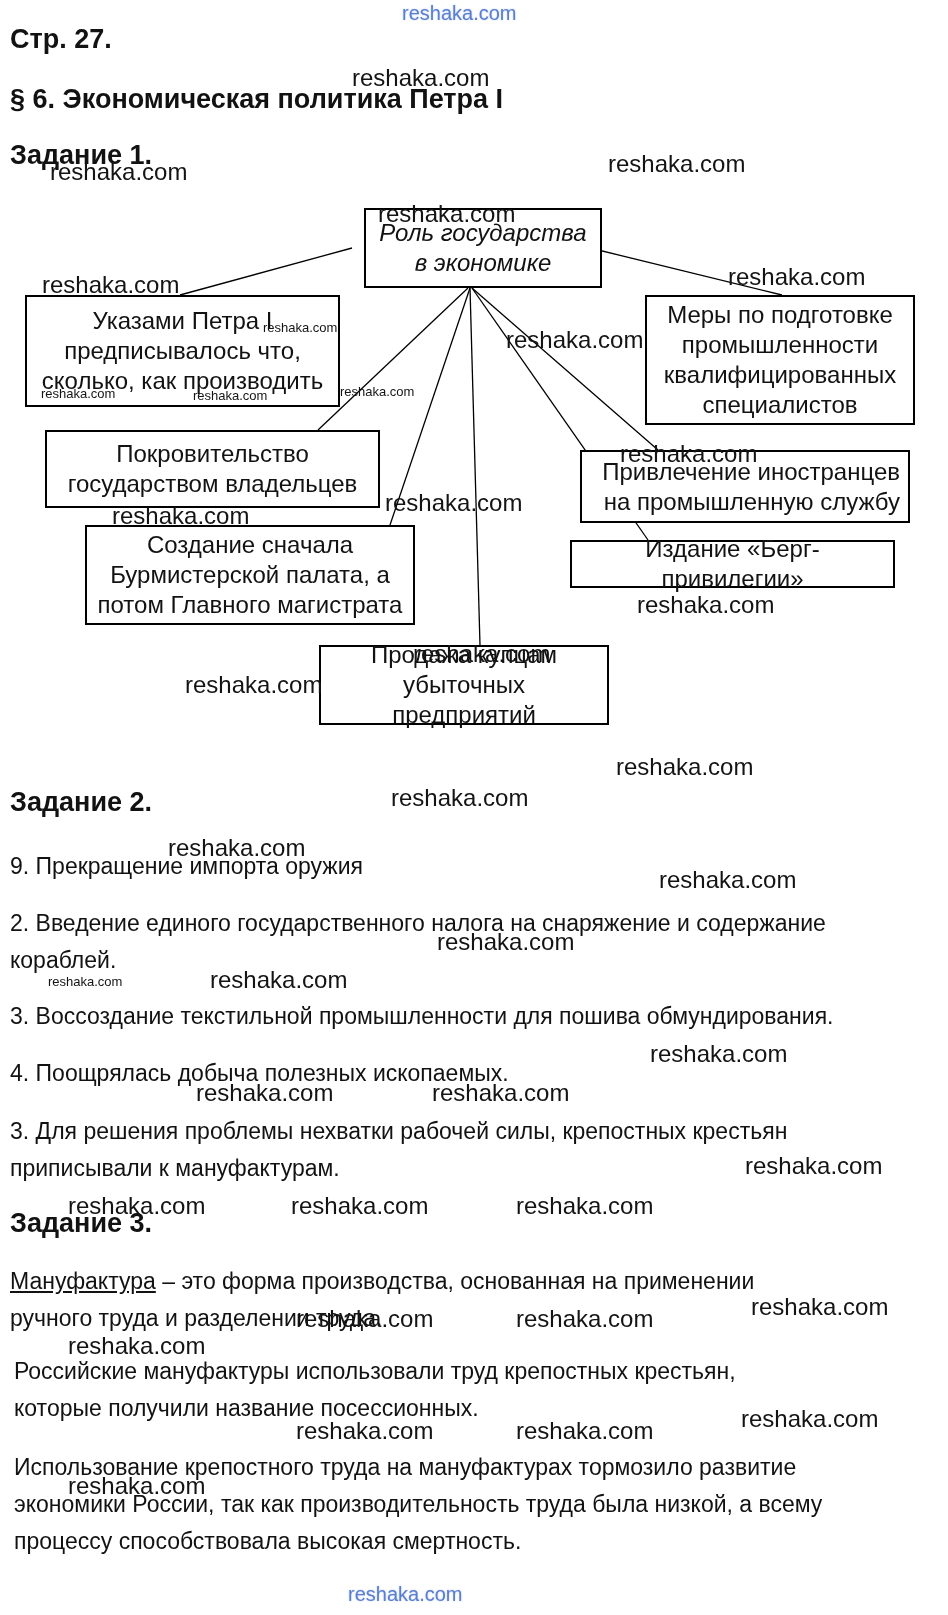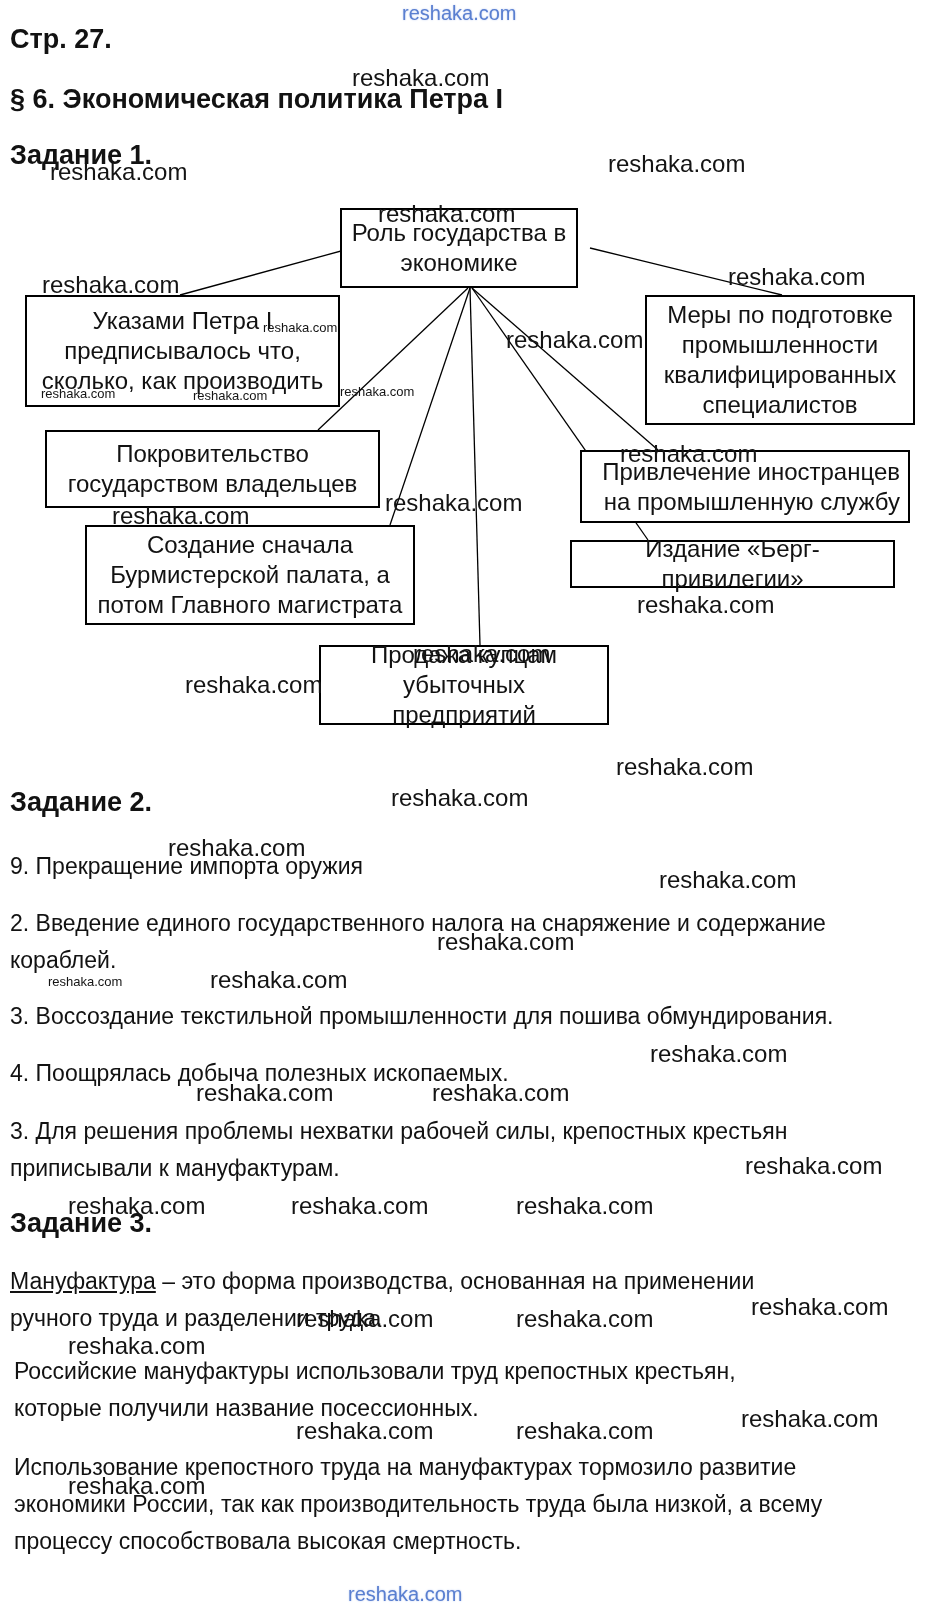--- a/index.html
+++ b/index.html
@@ -35,21 +35,21 @@
     <line x1="470" y1="93" x2="390" y2="330" stroke="#000" stroke-width="1.3"></line>
     <line x1="472" y1="93" x2="658" y2="255" stroke="#000" stroke-width="1.3"></line>
     <line x1="472" y1="93" x2="648" y2="345" stroke="#000" stroke-width="1.3"></line>
     <line x1="470" y1="93" x2="480" y2="450" stroke="#000" stroke-width="1.3"></line>
   </svg>
 
   <div class="h" style="left:10px; top:24px;">Стр. 27.</div>
   <div class="h" style="left:10px; top:84px;">§ 6. Экономическая политика Петра I</div>
   <div class="h" style="left:10px; top:140px;">Задание 1.</div>
 
-  <div class="dbox" style="left:340px; top:208px; width:238px; height:80px;">Роль государства в экономике</div>
+  <div class="dbox" style="left:364px; top:208px; width:238px; height:80px;font-style:italic;">Роль государства в экономике</div>
   <div class="dbox" style="left:25px;  top:295px; width:315px; height:112px;">Указами Петра I предписывалось что, сколько, как производить</div>
   <div class="dbox" style="left:645px; top:295px; width:270px; height:130px;">Меры по подготовке промышленности квалифицированных специалистов</div>
   <div class="dbox" style="left:45px;  top:430px; width:335px; height:78px;">Покровительство государством владельцев</div>
   <div class="dbox" style="left:580px; top:450px; width:330px; height:73px;text-align:right;">Привлечение иностранцев на промышленную службу</div>
   <div class="dbox" style="left:570px; top:540px; width:325px; height:48px;">Издание «Берг-привилегии»</div>
   <div class="dbox" style="left:85px;  top:525px; width:330px; height:100px;">Создание сначала Бурмистерской палата, а потом Главного магистрата</div>
   <div class="dbox" style="left:319px; top:645px; width:290px; height:80px;">Продажа купцам убыточных предприятий</div>
 
   <div class="h" style="left:10px; top:787px;">Задание 2.</div>
   <div class="body-text" style="left:10px; top:848px;  width:920px;">9. Прекращение импорта оружия</div>

